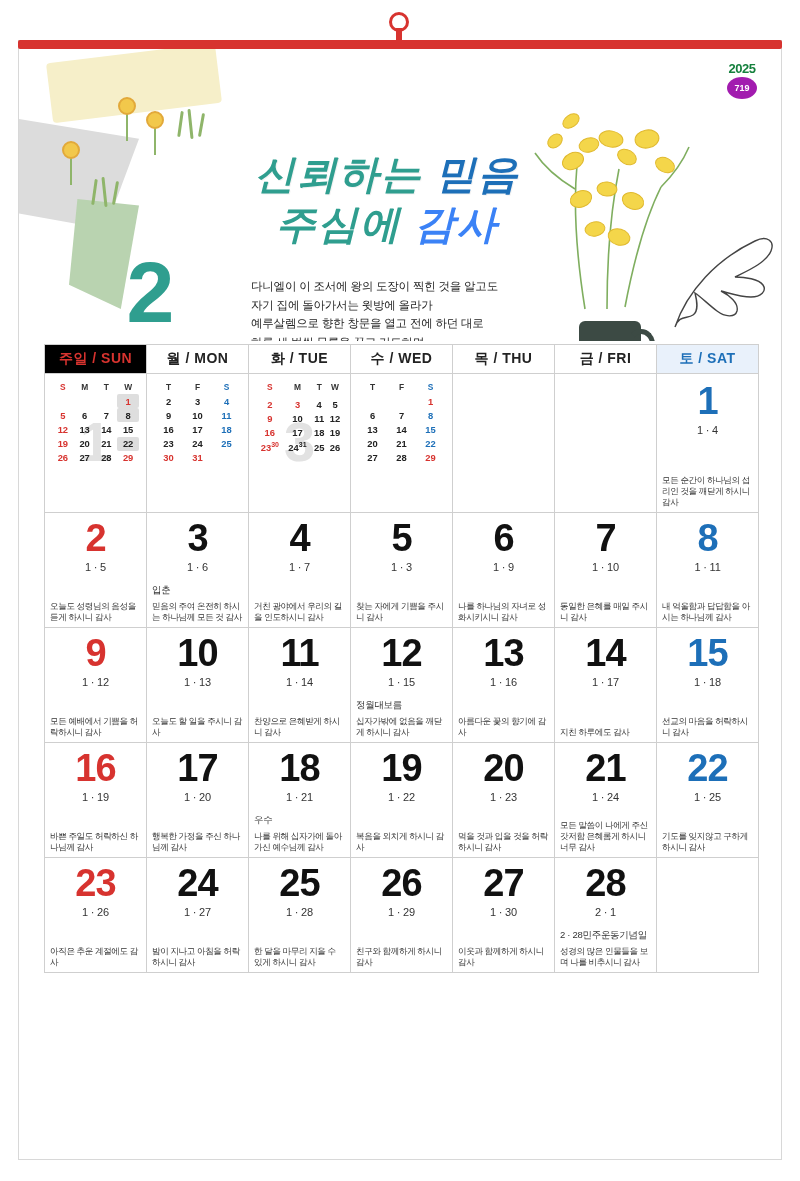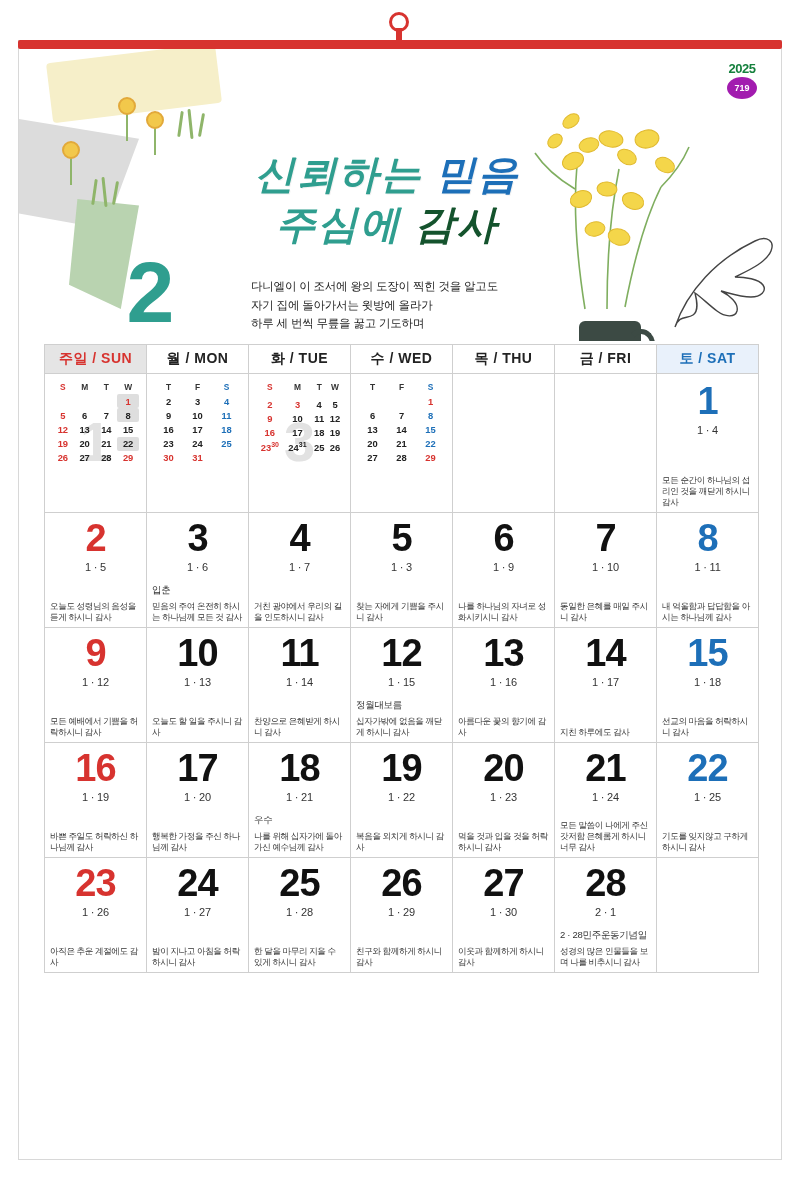--- a/index.html
+++ b/index.html
@@ -148,21 +148,21 @@
     text-shadow: 1px 1px 0 rgba(0,0,0,0.05);
   }
   .title-line1 .accent { color: #1d6fb8; }
   .title-line2 {
     font-size: 40px;
     font-weight: bold;
     color: #2f9e8f;
     letter-spacing: 2px;
     line-height: 1.25;
   }
-  .title-line2 .accent { color: #14532d; }
+  .title-line2 .accent { color: #3b82f6; }
 
   .verse {
     position: absolute;
     left: 232px;
     top: 228px;
     width: 300px;
     font-size: 11.5px;
     line-height: 1.62;
     color: #222;
     letter-spacing: -0.2px;
@@ -257,21 +257,21 @@
     border: 1px solid #cfcfcf;
     margin-right: -1px;
     box-sizing: border-box;
     font-size: 14px;
     font-weight: bold;
     display: flex;
     align-items: center;
     justify-content: center;
     letter-spacing: 0.5px;
   }
-  .dow.sun { background: #e5e5e5; color: #d7332f; }
+  .dow.sun { background: #000000; color: #d7332f; }
   .dow.sat { background: #e9f1fb; color: #1d6fb8; }
   .dow.wk  { background: #ffffff; color: #222; }
 
   .cell {
     position: relative;
     flex: 1 1 0;
     border: 1px solid #cfcfcf;
     margin-right: -1px;
     margin-top: -1px;
     box-sizing: border-box;
@@ -436,20 +436,21 @@
       </div>
       <div class="title-line2">
         <span>주심에</span>
         <span class="accent">감사</span>
       </div>
     </div>
 
     <div class="verse">
       <div>다니엘이 이 조서에 왕의 도장이 찍힌 것을 알고도</div>
       <div>자기 집에 돌아가서는 윗방에 올라가</div>
+      <div>예루살렘으로 향한 창문을 열고 전에 하던 대로</div>
       <div>하루 세 번씩 무릎을 꿇고 기도하며</div>
 
     </div>
 
     <div class="month-block">
       <div class="month-num">2</div>
 
     </div>
 
     <div class="logo">

